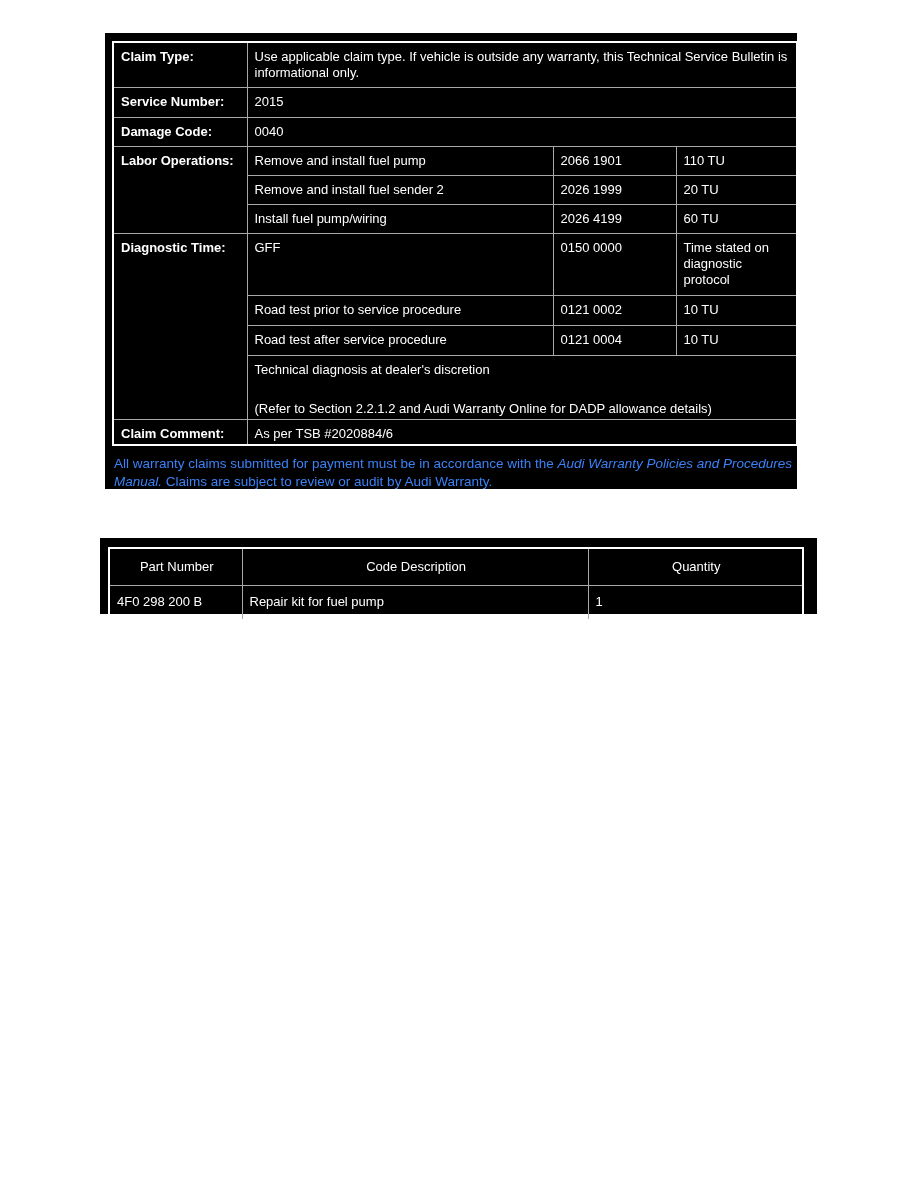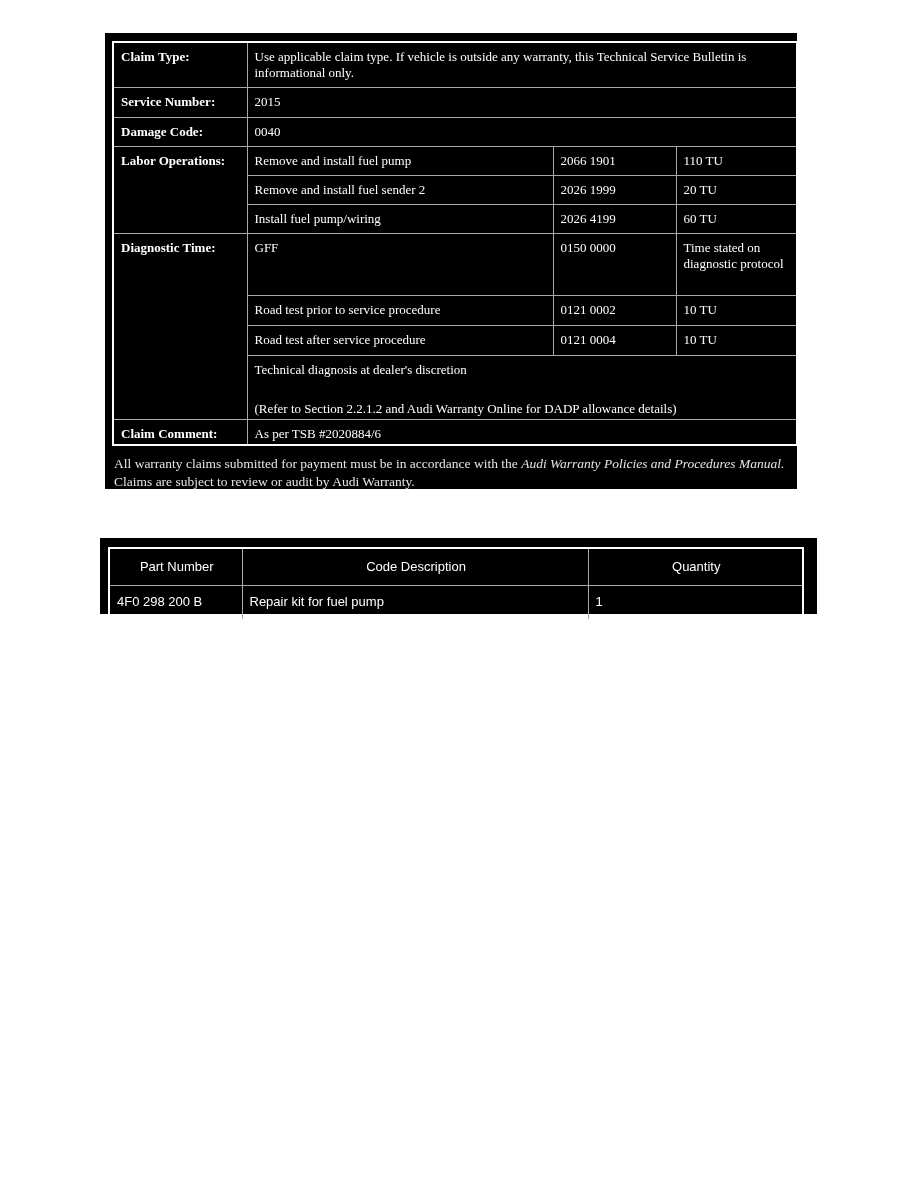--- a/index.html
+++ b/index.html
@@ -20,21 +20,20 @@
     background: #000000;
     color: #ffffff;
     box-sizing: border-box;
   }
   .panel-claim {
     left: 105px;
     top: 33px;
     width: 692px;
     height: 456px;
     padding: 8px 9px 0 7px;
-    font-family: Liberation Serif, serif;
   }
   .panel-parts {
     left: 100px;
     top: 538px;
     width: 717px;
     height: 76px;
     padding: 9px 8px 0 8px;
   }
   table {
     border-collapse: collapse;
@@ -62,21 +61,21 @@
   tr.r-damage       { height: 29px; }
   tr.r-labor        { height: 29px; }
   tr.r-gff          { height: 62px; }
   tr.r-road         { height: 30px; margin-top: 44px; }
   tr.r-note         { height: 56px; }
   tr.r-comment      { height: 25px; }
   .note-line2 { margin-top: 23px; }
   .footnote {
     margin: 9px 2px 0 2px;
     width: 690px;
-    color: #e5e5e5;
+    color: #3b82f6;
     font-size: 13.5px;
     line-height: 1.3;
   }
   .parts-table {
     width: 694px;
     border: 2px solid #ffffff;
   }
   .parts-table th, .parts-table td {
     border: 1px solid #a8a8a8;
     text-align: left;

